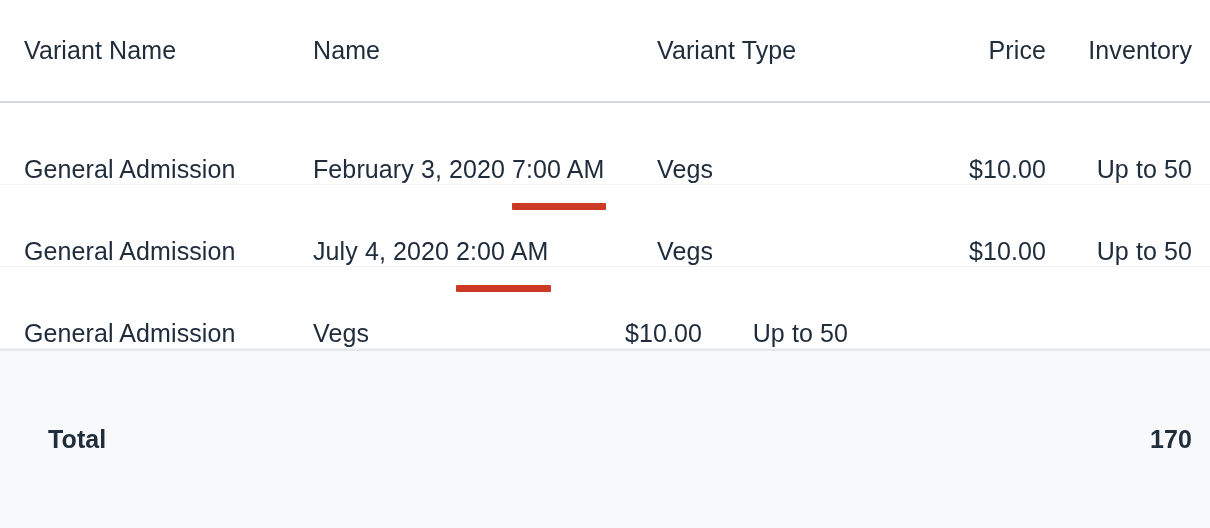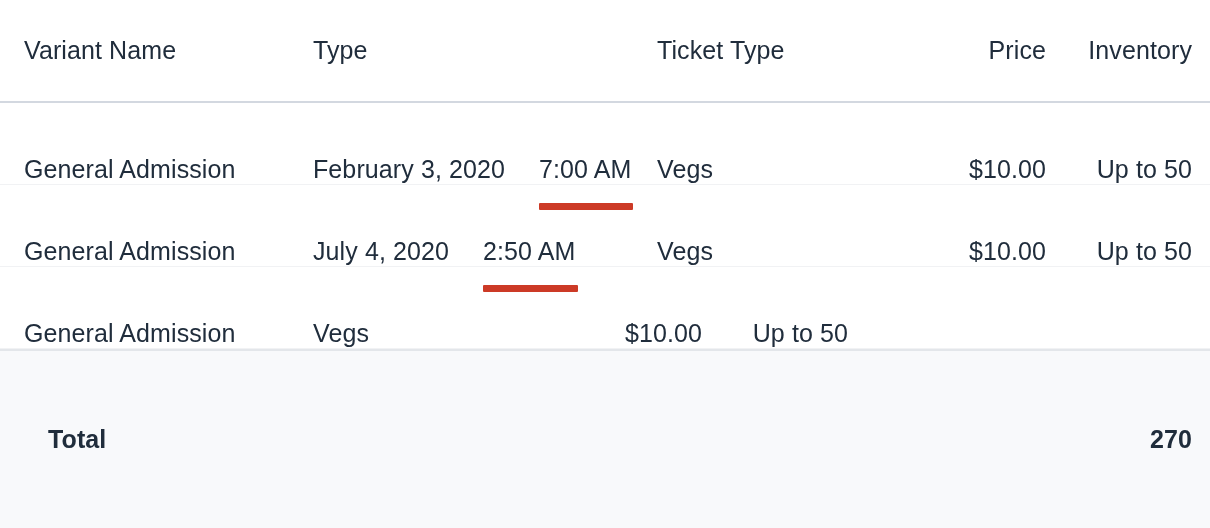--- a/index.html
+++ b/index.html
@@ -93,21 +93,20 @@
     display: inline-block;
     position: relative;
     white-space: nowrap;
   }
   .date-day {
     display: inline;
   }
   .date-time {
     display: inline-block;
     position: relative;
-    margin-left: 27px;
   }
   .time-underline {
     position: absolute;
     left: 0px;
     right: -2px;
     bottom: -26px;
     height: 7px;
     background: #cc3a26;
     border-radius: 1px;
   }
@@ -133,56 +132,56 @@
     flex: 1 1 auto;
   }
 </style>
 </head>
 <body>
 
 <div class="variant-table">
 
   <div class="table-header">
     <div class="cell col-variant">Variant Name</div>
-    <div class="cell col-date">Type</div>
-    <div class="cell col-ticket">Ticket Type</div>
+    <div class="cell col-date">Name</div>
+    <div class="cell col-ticket">Variant Type</div>
     <div class="cell col-price">Price</div>
     <div class="cell col-inventory">Inventory</div>
   </div>
 
   <div class="table-row">
     <div class="cell col-variant">General Admission</div>
     <div class="cell col-date">
       <span class="date-wrap">
         <span class="date-day">February 3, 2020 </span><span class="date-time"><span>7:00 AM</span><span class="time-underline"></span></span>
       </span>
     </div>
     <div class="cell col-ticket">Vegs</div>
     <div class="cell col-price">$10.00</div>
     <div class="cell col-inventory">Up to 50</div>
   </div>
 
   <div class="table-row">
     <div class="cell col-variant">General Admission</div>
     <div class="cell col-date">
       <span class="date-wrap">
-        <span class="date-day">July 4, 2020 </span><span class="date-time"><span>2:50 AM</span><span class="time-underline"></span></span>
+        <span class="date-day">July 4, 2020 </span><span class="date-time"><span>2:00 AM</span><span class="time-underline"></span></span>
       </span>
     </div>
     <div class="cell col-ticket">Vegs</div>
     <div class="cell col-price">$10.00</div>
     <div class="cell col-inventory">Up to 50</div>
   </div>
 
   <div class="table-row">
     <div class="cell col-variant">General Admission</div>
     <div class="cell col-ticket">Vegs</div>
     <div class="cell col-price">$10.00</div>
     <div class="cell col-inventory">Up to 50</div>
   </div>
 
   <div class="table-total">
     <div class="cell col-variant">Total</div>
     <div class="total-spacer"></div>
-    <div class="cell col-inventory">270</div>
+    <div class="cell col-inventory">170</div>
   </div>
 
 </div>
 
 </body></html>

